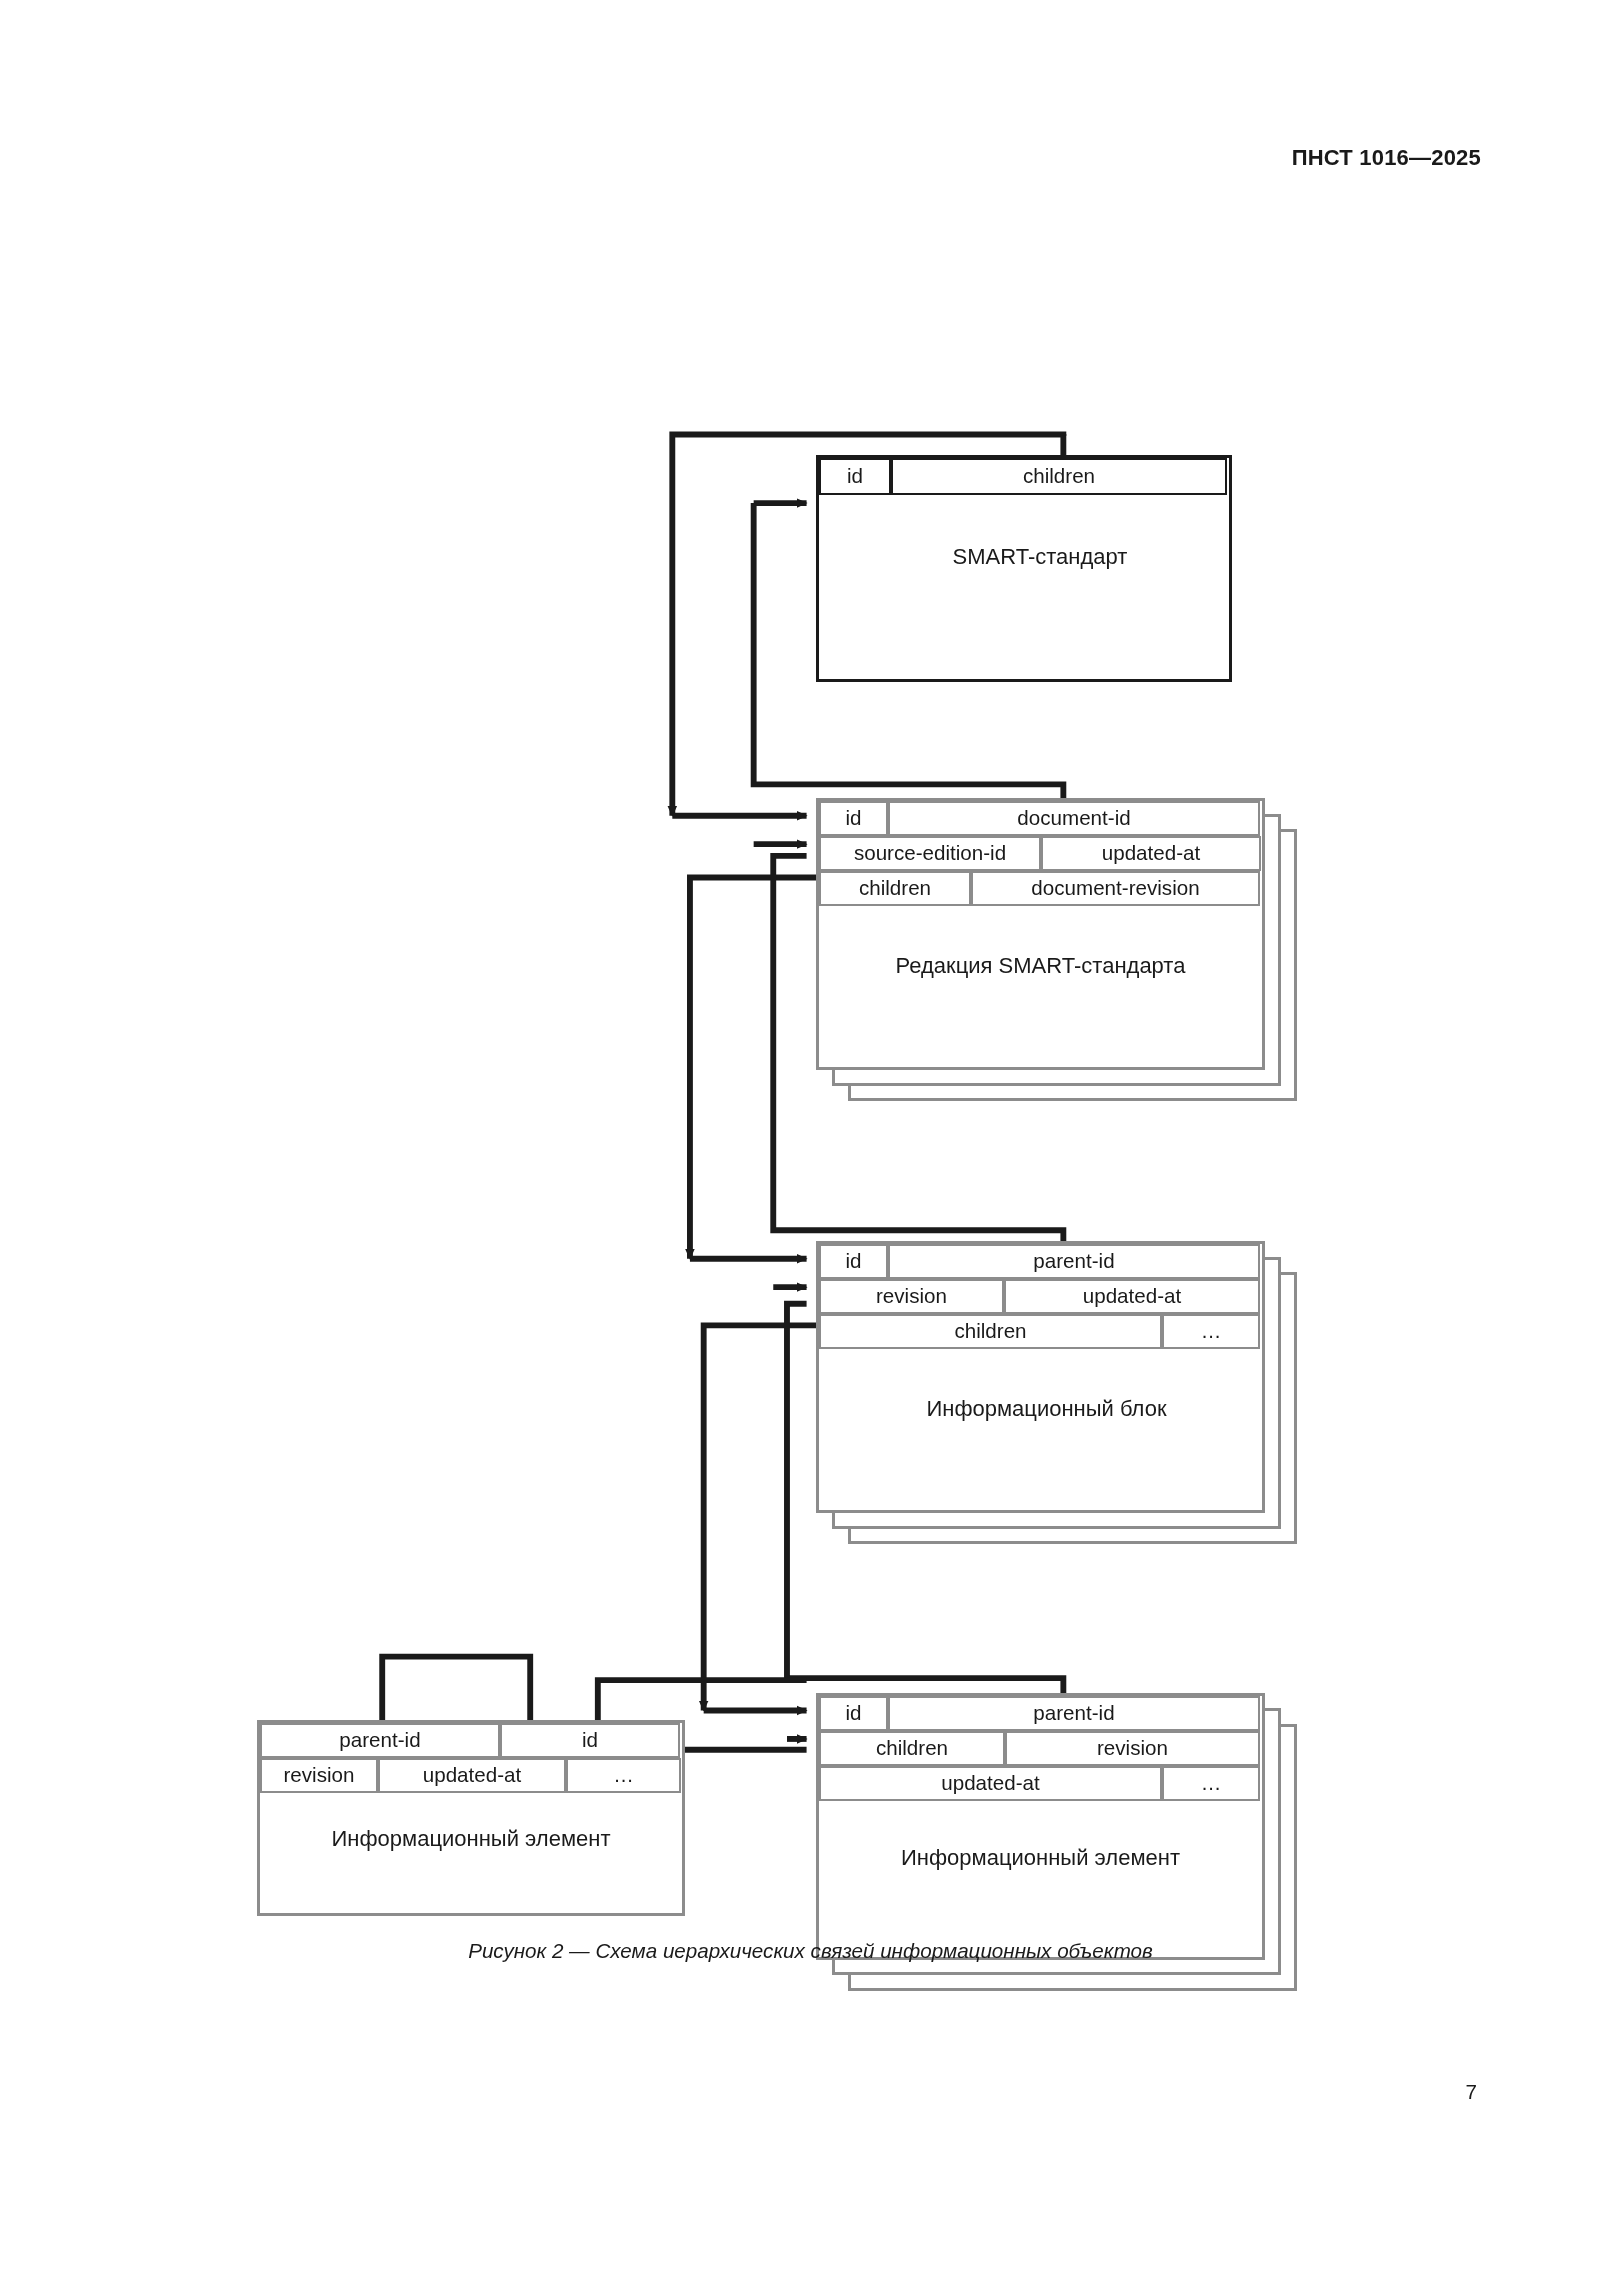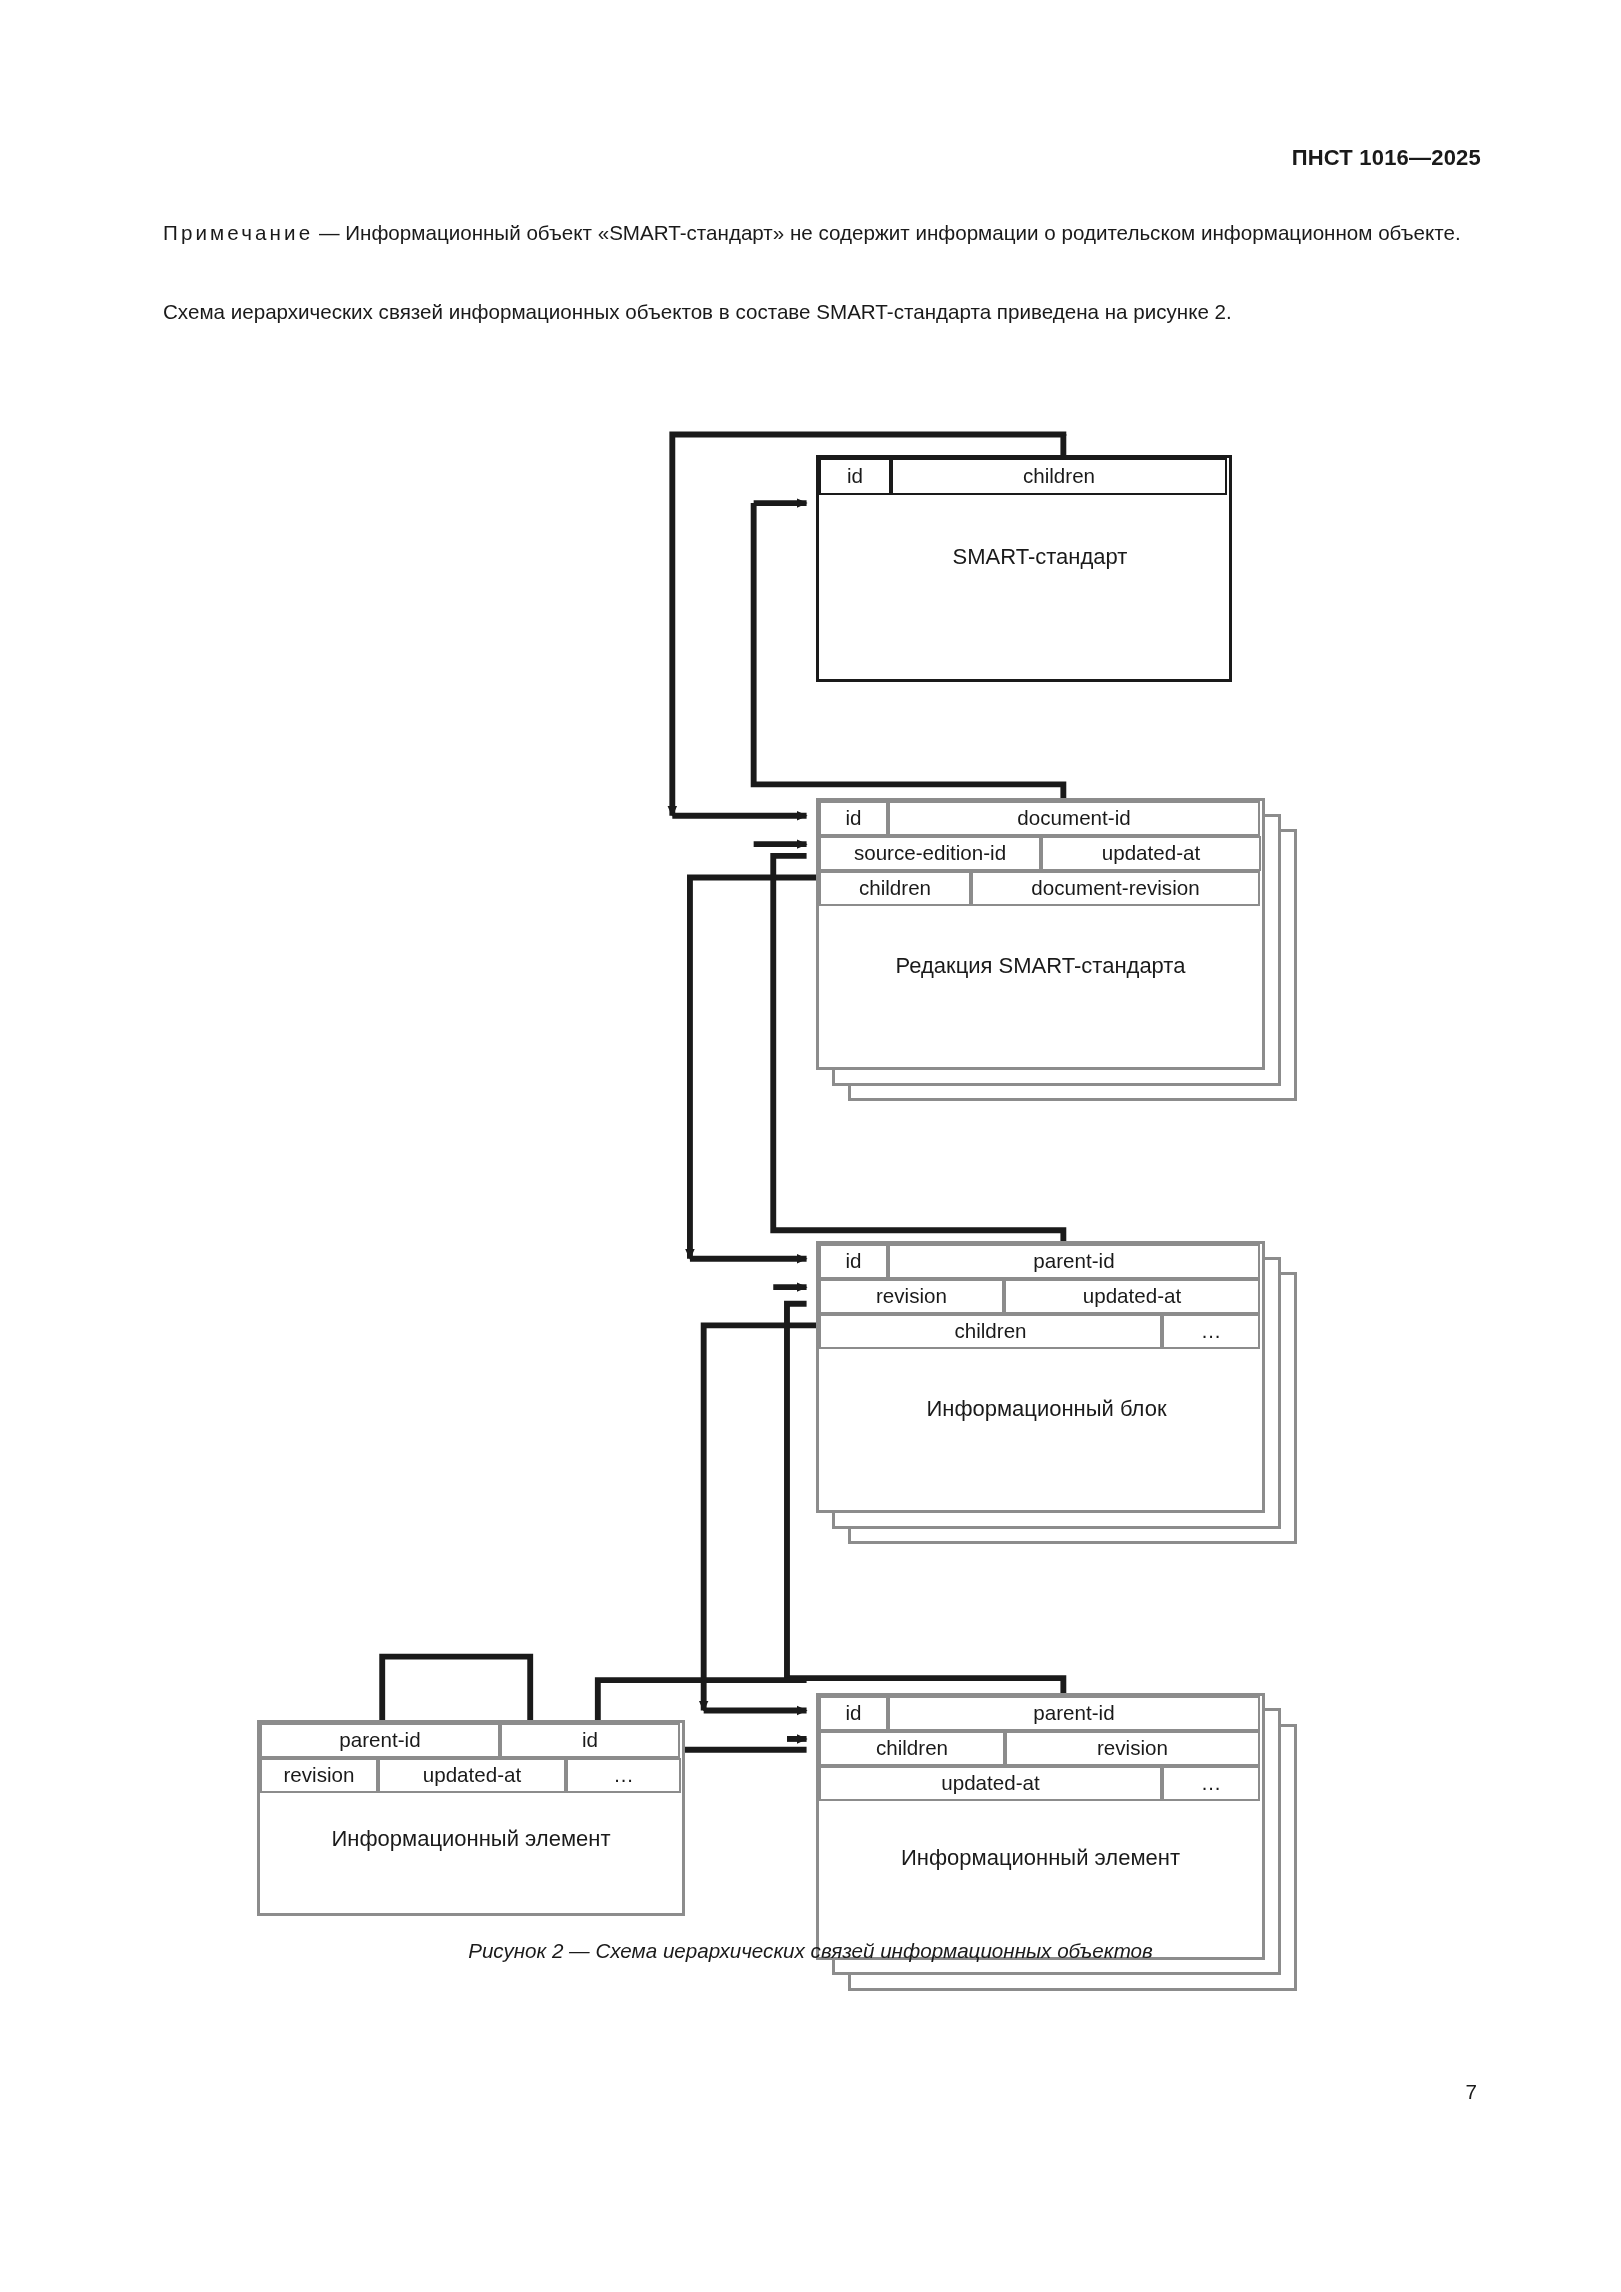--- a/index.html
+++ b/index.html
@@ -74,27 +74,21 @@
     font-size:20.6px;
   }
 </style>
 </head>
 <body>
 
 <div class="page">
 
   <div class="hdr">ПНСТ 1016—2025</div>
 
-  <div class="para" id="note">
-    <span class="indent"></span><span class="lead">Примечание</span><span> — Информационный объект «SMART-стандарт» не содержит информации о родительском информационном объекте.</span>
-  </div>
-
-  <div class="para" id="sch">
-    <span class="indent"></span><span>Схема иерархических связей информационных объектов в составе SMART-стандарта приведена на рисунке 2.</span>
-  </div>
+
 
   <div class="fig">
 
     <svg width="1621" height="2293" viewBox="0 0 1654 2339">
       <defs>
         <marker id="ah" markerWidth="11" markerHeight="11" refX="10" refY="5.5" orient="auto" markerUnits="userSpaceOnUse">
           <path d="M0,0.6 L11,5.5 L0,10.4 z" fill="#1a1a1a"></path>
         </marker>
         <marker id="ahd" markerWidth="11" markerHeight="11" refX="10" refY="5.5" orient="auto" markerUnits="userSpaceOnUse">
           <path d="M0,0.6 L11,5.5 L0,10.4 z" fill="#1a1a1a"></path>

